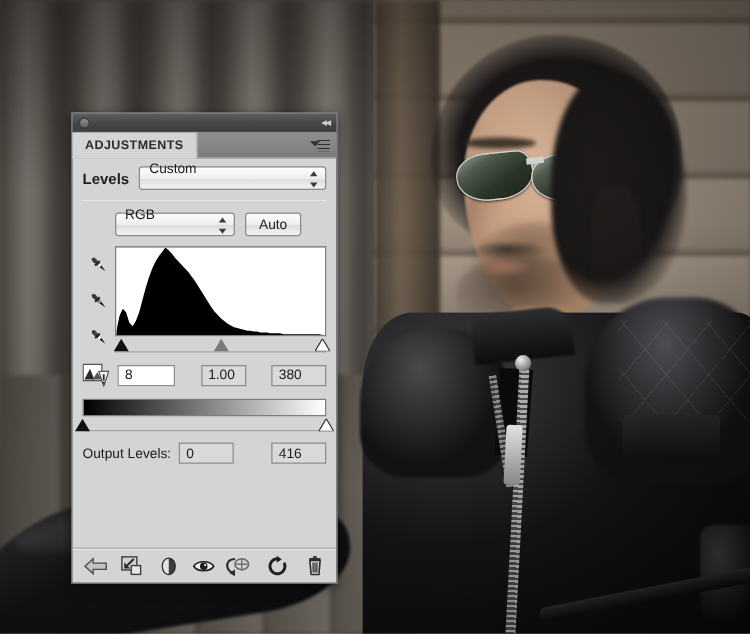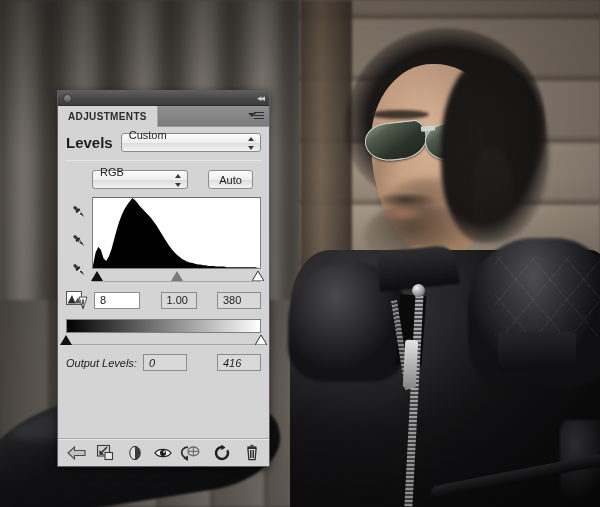--- a/index.html
+++ b/index.html
@@ -443,21 +443,21 @@
 
   
   .panel-body { position: relative; }
 
   .row-preset {
     display: flex;
     align-items: center;
     padding: 6px 8px 7px 8px;
   }
   .lbl {
-    font-size: 15px;
+    font-size: 12px;
     font-weight: bold;
     color: #1e1e1e;
     margin-right: 8px;
   }
   .combo {
     position: relative;
     height: 19px;
     background: linear-gradient(180deg, #fdfdfd 0%, #ededed 52%, #dcdcdc 53%, #f2f2f2 100%);
     border: 1px solid #8b8b8b;
     border-radius: 3px;
@@ -489,21 +489,21 @@
     height: 1px;
     margin: 1px 8px 0 8px;
     background: #bdbdbd;
     border-bottom: 1px solid #e6e6e6;
   }
 
   .row-channel {
     display: flex;
     align-items: center;
     padding: 9px 8px 8px 34px;
-    gap: 20px;
+    gap: 8px;
   }
   .combo-channel { width: 96px; }
   .btn-auto {
     height: 19px;
     min-width: 45px;
     padding: 0 10px;
     display: flex;
     align-items: center;
     justify-content: center;
     font-size: 11px;
@@ -609,21 +609,20 @@
     left: 0; right: 0; top: 10px;
     height: 1px;
     background: #a6a6a6;
   }
 
   .row-output {
     display: flex;
     align-items: flex-start;
     padding: 7px 8px 0 8px;
     justify-content: space-between;
-    font-style: italic;
   }
   .row-output .olabel {
     font-size: 11px;
     color: #1b1b1b;
     font-weight: normal;
   }
   .out-left { display: flex; align-items: center; gap: 6px; }
 
   
   .footer {

